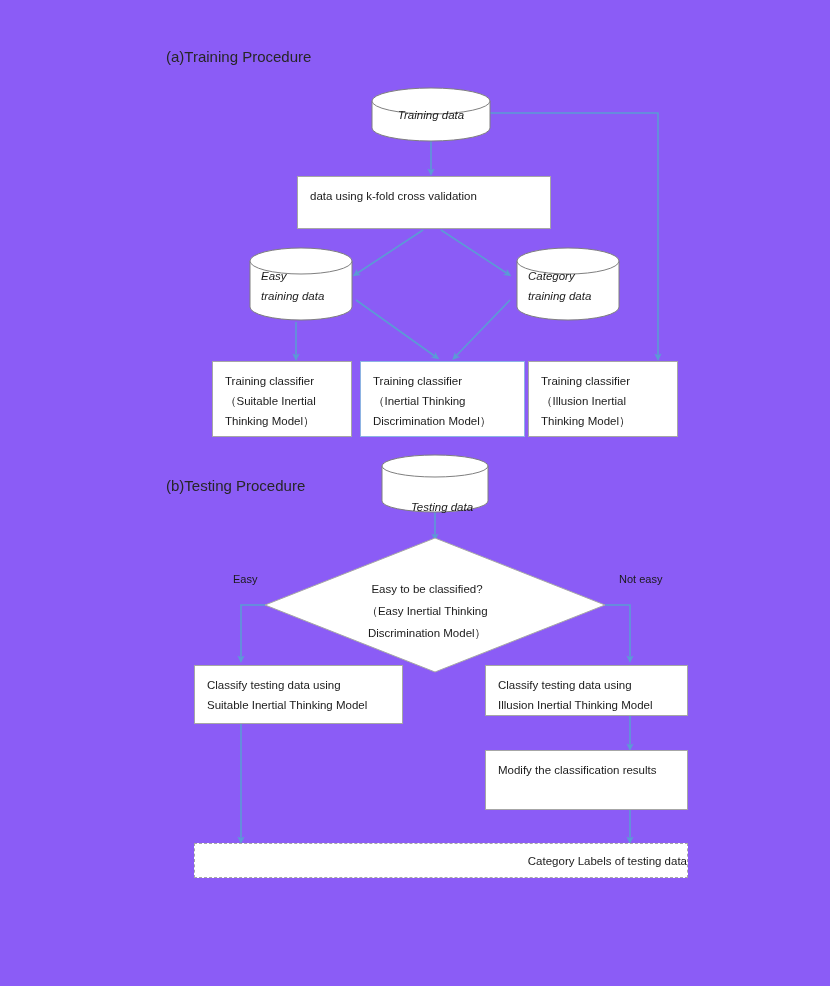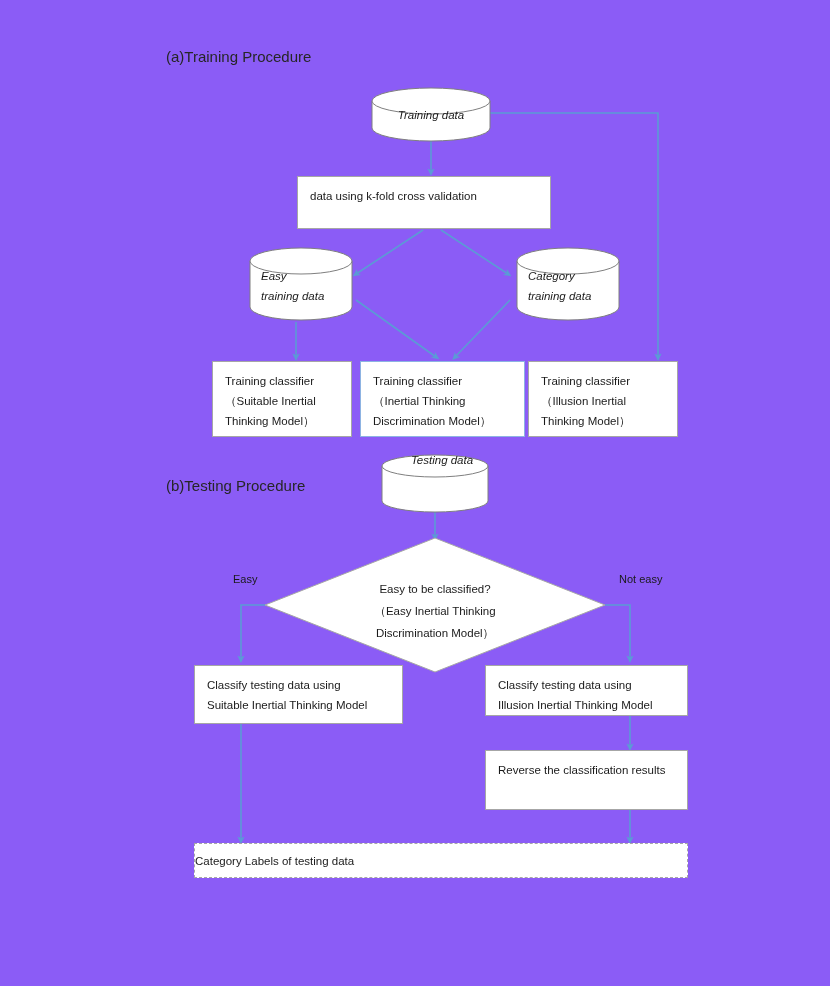--- a/index.html
+++ b/index.html
@@ -41,21 +41,21 @@
   }
   .proc-box.accent {
     border: 1px solid #8db3e2;
   }
   .proc-box.dashed {
     border: 1px dashed #a6a6a6;
     text-align: center;
     padding: 0;
     display: flex;
     align-items: center;
-    justify-content: flex-start;
+    justify-content: flex-end;
   }
   .cyl-label {
     position: absolute;
     font-size: 11.5px;
     line-height: 20px;
     color: #1a1a1a;
     box-sizing: border-box;
     font-style: italic;
   }
   .cyl-label.center {
@@ -155,21 +155,21 @@
   <div class="cyl-label" style="left:261px; top:266px; width:92px;">
     <div>Easy</div>
     <div>training data</div>
   </div>
 
   <div class="cyl-label" style="left:528px; top:266px; width:92px;">
     <div>Category</div>
     <div>training data</div>
   </div>
 
-  <div class="cyl-label center" style="left:382px; top:450px; width:120px;">Testing data</div>
+  <div class="cyl-label center" style="left:382px; top:497px; width:120px;">Testing data</div>
 
   <div class="node proc-box" style="left:297px; top:176px; width:254px; height:53px;">
     <div>data using k-fold cross validation</div>
   </div>
 
   <div class="node proc-box" style="left:212px; top:361px; width:140px; height:76px;">
     <div>Training classifier</div>
     <div>（Suitable Inertial</div>
     <div>Thinking Model）</div>
   </div>
@@ -179,41 +179,41 @@
     <div>（Inertial Thinking</div>
     <div>Discrimination Model）</div>
   </div>
 
   <div class="node proc-box" style="left:528px; top:361px; width:150px; height:76px;">
     <div>Training classifier</div>
     <div>（Illusion Inertial</div>
     <div>Thinking Model）</div>
   </div>
 
-  <div class="diamond-text" style="left:335px; top:578px; width:200px;">
+  <div class="diamond-text" style="left:327px; top:578px; width:200px;">
     <div>Easy to be classified?</div>
     <div>（Easy Inertial Thinking</div>
     <div>Discrimination Model）</div>
   </div>
 
   <div class="edge-label" style="left:233px; top:573px;">Easy</div>
 
   <div class="edge-label" style="left:619px; top:573px;">Not easy</div>
 
   <div class="node proc-box" style="left:194px; top:665px; width:209px; height:59px;">
     <div>Classify testing data using</div>
     <div>Suitable Inertial Thinking Model</div>
   </div>
 
   <div class="node proc-box" style="left:485px; top:665px; width:203px; height:51px;">
     <div>Classify testing data using</div>
     <div>Illusion Inertial Thinking Model</div>
   </div>
 
   <div class="node proc-box" style="left:485px; top:750px; width:203px; height:60px;">
-    <div>Reverse the classification results</div>
+    <div>Modify the classification results</div>
   </div>
 
   <div class="node proc-box dashed" style="left:194px; top:843px; width:494px; height:35px;">
     <span>Category Labels of testing data</span>
   </div>
 
 </div>
 
 </body></html>

